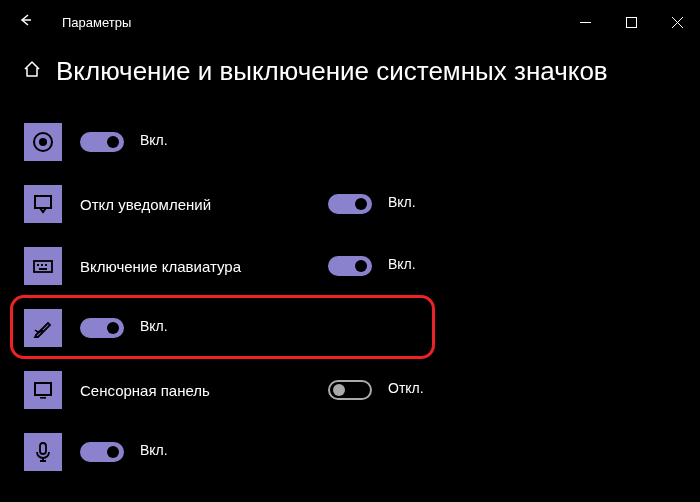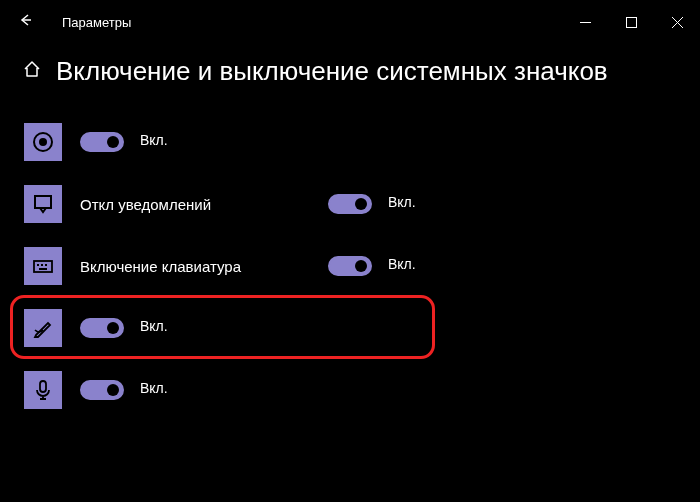--- a/index.html
+++ b/index.html
@@ -221,20 +221,35 @@
       <div class="toggle-wrap">
         <div class="toggle on">
           <div class="thumb"></div>
         </div>
         <span class="toggle-state">Вкл.</span>
       </div>
     </div>
     <div class="setting-row">
       <div class="setting-icon">
         <svg width="24" height="24" viewBox="0 0 24 24">
+          <rect x="4" y="5" width="16" height="12" stroke="#000" stroke-width="2" fill="none"></rect>
+          <rect x="9" y="19" width="6" height="1.6" fill="#000"></rect>
+        </svg>
+      </div>
+      <div class="setting-label">Сенсорная панель</div>
+      <div class="toggle-wrap">
+        <div class="toggle off">
+          <div class="thumb"></div>
+        </div>
+        <span class="toggle-state">Откл.</span>
+      </div>
+    </div>
+    <div class="setting-row">
+      <div class="setting-icon">
+        <svg width="24" height="24" viewBox="0 0 24 24">
           <rect x="9" y="3" width="6" height="11" rx="3" stroke="#000" stroke-width="1.8" fill="none"></rect>
           <path d="M6 12 a6 6 0 0 0 12 0 M12 18 V21 M9 21 H15" stroke="#000" stroke-width="1.8" fill="none"></path>
         </svg>
       </div>
       <div class="toggle-wrap">
         <div class="toggle on">
           <div class="thumb"></div>
         </div>
         <span class="toggle-state">Вкл.</span>
       </div>

